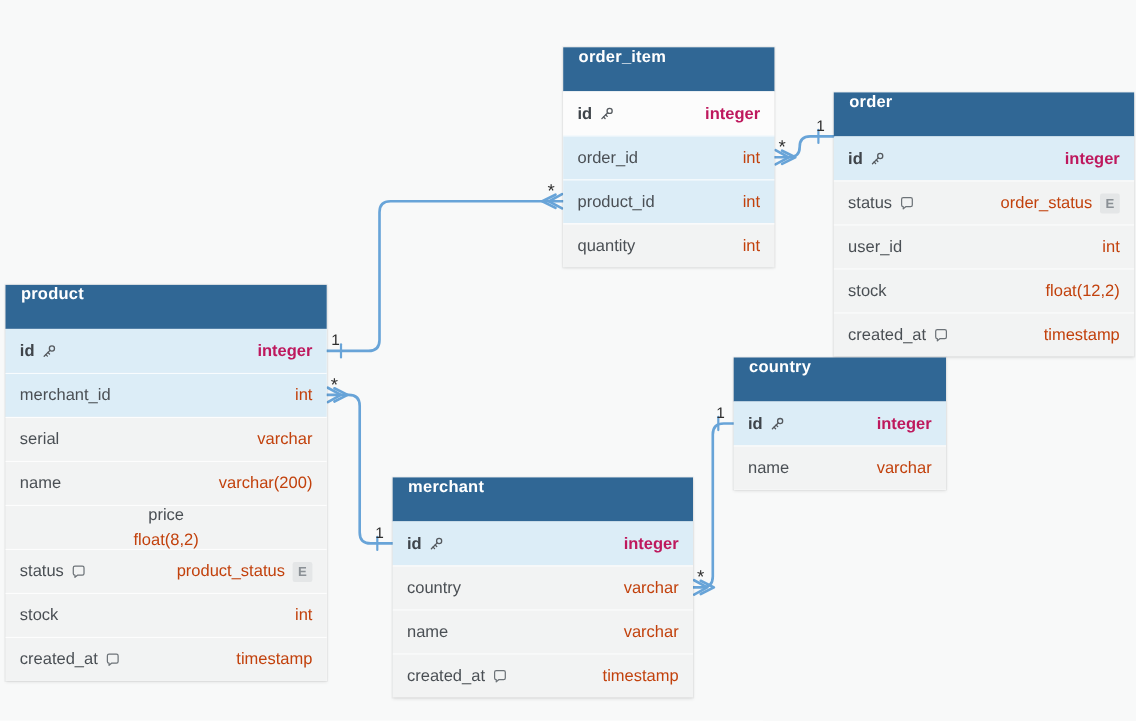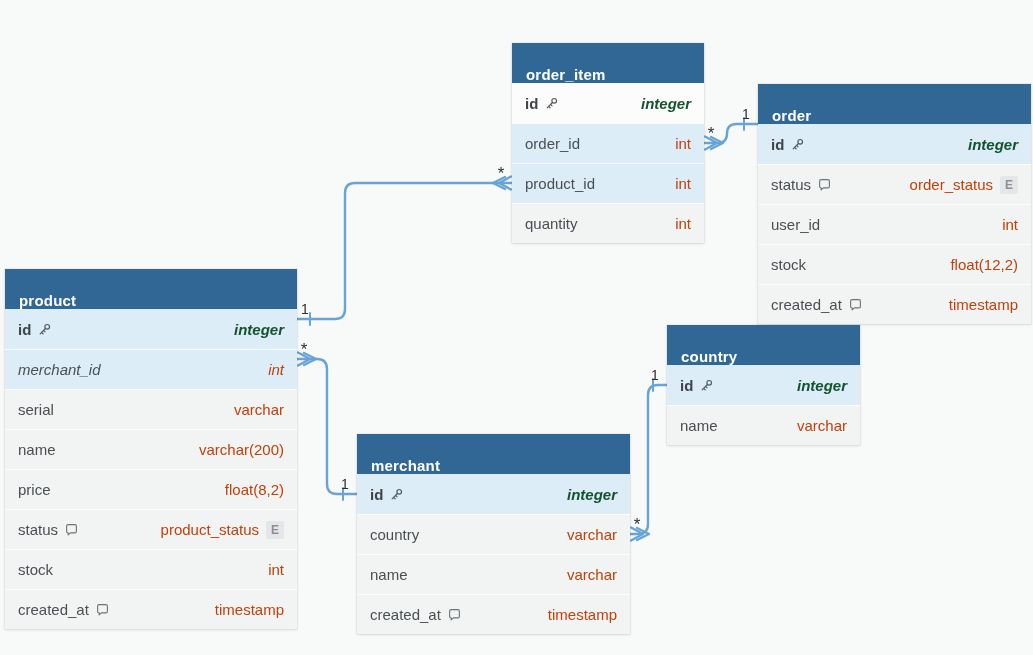--- a/index.html
+++ b/index.html
@@ -20,42 +20,42 @@
   .rel-line { stroke: var(--line, #68a4d8); fill: none; stroke-width: 2.4; stroke-linecap: round; stroke-linejoin: round; }
   .rel-tick { stroke: var(--line, #68a4d8); fill: none; stroke-width: 2; stroke-linecap: round; }
   .card { fill: #2e2e2e; font-family: "Liberation Sans","DejaVu Sans",sans-serif; text-anchor: middle; }
   .tbl {
     position: absolute;
     box-shadow: 0 0 0 1px rgba(0,0,0,0.04), 0 1px 3px rgba(0,0,0,0.10);
     cursor: default;
   }
   .tbl-header {
     height: 40px;
-    display: flex; align-items: flex-end;
+    display: flex; align-items: flex-start;
     padding: 0 14px;
     box-sizing: border-box;
     background: #306795;
   }
   .tbl-name {
     color: #ffffff; font-size: 15px; font-weight: bold; letter-spacing: .2px;
   }
   .col-row {
     height: 40px;
     box-sizing: border-box;
     display: flex; align-items: center; justify-content: space-between;
     padding: 0 13px;
     font-size: 15px;
   }
   .col-row + .col-row { border-top: 1px solid rgba(255,255,255,0.8); }
   .name-wrap { display: flex; align-items: center; gap: 6px; text-align: center; }
   .type-wrap { display: flex; align-items: center; gap: 7px; }
   .col-name { color: #4a4f54; }
   .col-type { color: #c2410c; }
   .col-row.pk .col-name { font-weight: bold; color: #3f444a; }
-  .col-row.pk .col-type { font-weight: bold; color: #14532d; font-style: italic; }
+  .col-row.pk .col-type { font-weight: bold; color: #be185d; }
   .icon { display: inline-flex; flex: none; }
   .icon svg { display: block; }
   .enum-badge {
     display: inline-flex; align-items: center; justify-content: center;
     min-width: 10px; height: 18px; padding: 0 4px;
     background: #e4e6e7; color: #8a9095;
     font-size: 12px; font-weight: bold; border-radius: 2px;
   }
 </style>
 </head>
@@ -211,21 +211,21 @@
         </svg>
       </span>
     </span>
     <span class="type-wrap">
       <span class="col-type">timestamp</span>
 
     </span>
   </div>
       </div>
   </div>
-    <div class="tbl" style="left: 5px; top: 269px; width: 292px;">
+    <div class="tbl" style="left: 5px; top: 259px; width: 292px;">
     <div class="tbl-header" style="background: rgb(48, 103, 149);">
       <span class="tbl-name" style="color: rgb(255, 255, 255);">product</span>
     </div>
     <div>
         <div class="col-row pk" style="background: rgb(220, 237, 247);">
     <span class="name-wrap">
       <span class="col-name">id</span>
       <span class="icon">
         <svg width="15" height="15" viewBox="0 0 20 20" fill="none" stroke="#565b60" stroke-width="1.6" stroke-linecap="round">
           <circle cx="13.6" cy="6.4" r="3.1"></circle>
@@ -234,21 +234,21 @@
           <path d="M8.8 11.2 l1.9 1.9"></path>
         </svg>
       </span>
 
     </span>
     <span class="type-wrap">
       <span class="col-type">integer</span>
 
     </span>
   </div>
-        <div class="col-row" style="background: rgb(220, 237, 247); font-style: italic;">
+        <div class="col-row" style="background: rgb(220, 237, 247);">
     <span class="name-wrap">
       <span class="col-name">merchant_id</span>
 
     </span>
     <span class="type-wrap">
       <span class="col-type">int</span>
 
     </span>
   </div>
         <div class="col-row" style="background: rgb(242, 243, 243);">
@@ -264,21 +264,21 @@
         <div class="col-row" style="background: rgb(242, 243, 243);">
     <span class="name-wrap">
       <span class="col-name">name</span>
 
     </span>
     <span class="type-wrap">
       <span class="col-type">varchar(200)</span>
 
     </span>
   </div>
-        <div class="col-row" style="background: rgb(242, 243, 243);">
+        <div class="col-row" style="background: rgb(242, 243, 243); flex-direction: column;">
     <span class="name-wrap">
       <span class="col-name">price</span>
 
     </span>
     <span class="type-wrap">
       <span class="col-type">float(8,2)</span>
 
     </span>
   </div>
         <div class="col-row" style="background: rgb(242, 243, 243);">

